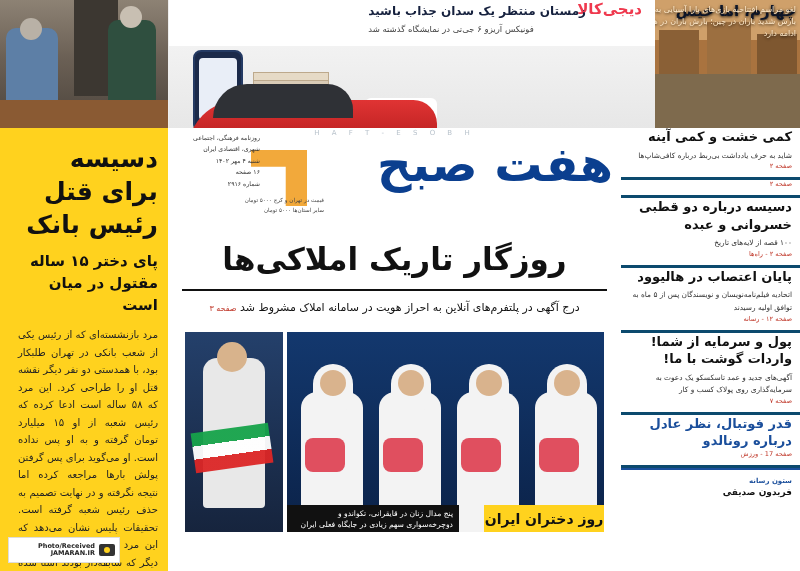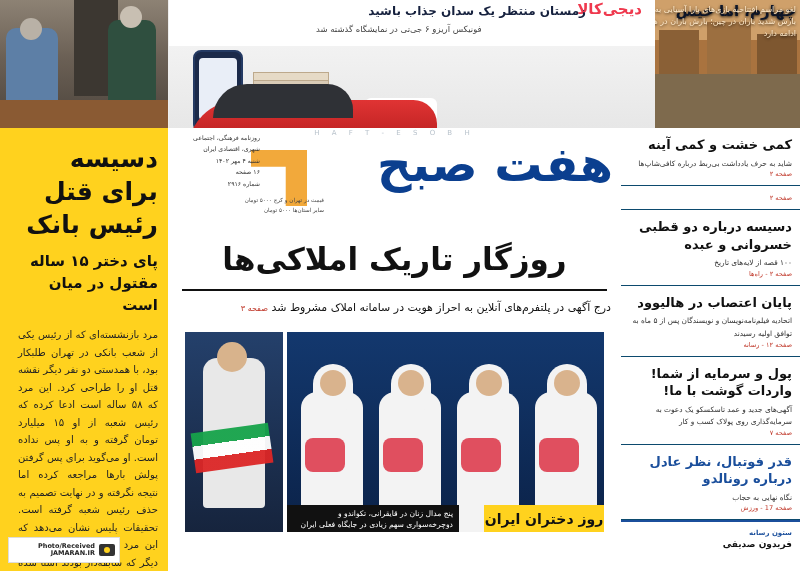--- a/index.html
+++ b/index.html
@@ -35,21 +35,21 @@
      background:linear-gradient(180deg,#e03434 0%,#a61414 100%);
      border-radius:58px 26px 10px 10px;}
   #ad-digikala .car:after{content:"";position:absolute;left:26px;top:-16px;width:140px;height:34px;
      background:#2f3136;border-radius:40px 30px 0 0;}
   #ad-digikala .phone{position:absolute;left:24px;top:4px;width:46px;height:78px;border-radius:8px;background:#1b2a4a;border:2px solid #243a63;}
   #ad-digikala .phone-screen{position:absolute;left:4px;top:6px;width:38px;height:62px;background:#e9eef7;border-radius:4px;}
   #ad-digikala .box{position:absolute;left:84px;top:34px;width:74px;height:52px;background:#d9cbb6;border:1px solid #bda98c;}
   #ad-digikala .box-lid{position:absolute;left:84px;top:26px;width:74px;height:12px;background:#e6dac6;border:1px solid #bda98c;}
   #ad-digikala .dk-logo{position:absolute;right:14px;top:0;color:#ef394e;font-weight:bold;font-size:15px;}
   #ad-digikala .ad-head{position:absolute;right:70px;top:4px;width:270px;text-align:right;color:#16213e;font-size:12px;font-weight:bold;}
-  #ad-digikala .ad-sub{position:absolute;right:70px;top:24px;width:270px;text-align:left;color:#444;font-size:8.5px;}
+  #ad-digikala .ad-sub{position:absolute;right:70px;top:24px;width:270px;text-align:center;color:#444;font-size:8.5px;}
   #ad-digikala .badge{position:absolute;left:196px;top:52px;width:72px;height:40px;background:#ffffff;border-radius:6px;
      display:flex;flex-direction:column;align-items:center;justify-content:center;color:#16213e;font-size:9px;font-weight:bold;line-height:1.5;}
 
   #teaser-flood{left:655px;top:0;width:145px;height:128px;background:#a9733f;overflow:hidden;}
   #teaser-flood .sky{position:absolute;left:0;top:0;width:145px;height:40px;background:#cfa06a;}
   #teaser-flood .bldg{position:absolute;background:#8a6036;}
   #teaser-flood .water{position:absolute;left:0;top:74px;width:145px;height:54px;background:#7e6a4d;}
   #teaser-flood .hdr{position:absolute;right:4px;top:2px;width:136px;text-align:right;color:#0f172a;
      font-weight:bold;font-size:15px;text-shadow:0 1px 3px rgba(0,0,0,.8);}
   #teaser-flood .sub{position:absolute;right:4px;top:4px;width:160px;text-align:right;color:#ffe9c9;font-size:8px;line-height:1.5;
@@ -63,21 +63,21 @@
   #left-body{margin:10px 10px 0 18px;text-align:justify;color:#222;font-size:10px;line-height:1.75;direction:rtl;}
   #photo-credit{position:absolute;left:8px;bottom:8px;width:112px;height:26px;background:#ffffff;border:1px solid #ddd;
      display:flex;align-items:center;gap:4px;padding:0 4px;box-sizing:border-box;}
   #photo-credit .cam{width:16px;height:12px;background:#333;border-radius:2px;position:relative;}
   #photo-credit .cam:after{content:"";position:absolute;left:5px;top:3px;width:6px;height:6px;border-radius:50%;background:#ffd21e;}
   #photo-credit .cap{display:flex;flex-direction:column;line-height:1.15;}
   #photo-credit .cap span{font-size:6.5px;color:#222;font-weight:bold;}
 
   
   #right-col{left:621px;top:128px;width:179px;height:443px;background:#ffffff;border-right:1px solid #e6e6e6;}
-  .r-item{padding:8px 8px 7px 8px;border-bottom:1px solid #0c4a6e;text-align:right;}
+  .r-item{padding:0 8px 7px 8px;border-bottom:3px solid #0c4a6e;text-align:right;}
   .r-title{font-size:13px;font-weight:bold;color:#111;line-height:1.35;}
   .r-title.blue{color:#1b4f9c;}
   .r-body{margin-top:4px;font-size:7.4px;color:#333;line-height:1.7;}
   .r-more{color:#c0392b;font-size:6.6px;}
   #right-bottom{border-top:2px solid #1b4f9c;padding:7px 8px;text-align:right;}
   #right-bottom .col-label{font-size:7px;color:#1b4f9c;font-weight:bold;}
   #right-bottom .col-author{font-size:9px;color:#111;font-weight:bold;margin-top:2px;}
 
   
   #masthead{left:168px;top:128px;width:453px;height:92px;background:#ffffff;}
@@ -88,21 +88,21 @@
      letter-spacing:-2px;line-height:1;}
   #logo-seven{position:absolute;left:8px;top:12px;width:56px;height:56px;background:#f2a93b;
      clip-path:polygon(0 0,100% 0,100% 100%,62% 100%,62% 30%,0 30%);}
   #mast-meta{position:absolute;left:6px;top:4px;width:86px;text-align:right;font-size:6.2px;color:#333;line-height:1.85;}
   #mast-price{position:absolute;left:6px;top:68px;width:150px;text-align:right;font-size:5.6px;color:#444;line-height:1.7;}
 
   
   #main-block{left:168px;top:220px;width:453px;height:110px;background:#ffffff;padding:0 10px;box-sizing:border-box;}
   #main-headline{text-align:center;color:#111;font-weight:bold;font-size:31px;line-height:1.25;margin-top:20px;}
   #main-rule{height:2px;background:#111;margin:10px 4px 8px 4px;}
-  #main-deck{font-size:11px;color:#111;line-height:1.6;}
+  #main-deck{text-align:center;font-size:11px;color:#111;line-height:1.6;}
   #main-deck .more{color:#c0392b;font-size:8px;}
 
   
   #photo-taekwondo{left:185px;top:332px;width:98px;height:200px;overflow:hidden;background:#1b2c4a;}
   #photo-taekwondo .bg{position:absolute;inset:0;background:linear-gradient(180deg,#24406b 0%,#16243d 100%);}
   #photo-taekwondo .athlete{position:absolute;left:18px;top:26px;width:62px;height:150px;background:#e8e8e8;border-radius:14px 14px 4px 4px;}
   #photo-taekwondo .head{position:absolute;left:32px;top:10px;width:30px;height:30px;border-radius:50%;background:#d8b38c;}
   #photo-taekwondo .flag{position:absolute;left:8px;top:96px;width:78px;height:40px;
      background:linear-gradient(180deg,#16a34a 33%,#ffffff 33% 66%,#dc2626 66%);opacity:.95;transform:rotate(-8deg);}
 
@@ -278,21 +278,20 @@
     </div>
 
     <div class="r-item">
       <div class="r-title">پول و سرمایه از شما! واردات گوشت با ما!</div>
       <div class="r-body">آگهی‌های جدید و عمد تاسکسکو یک دعوت به سرمایه‌گذاری روی پولاک کسب و کار</div>
       <div class="r-more">صفحه ۷</div>
     </div>
 
     <div class="r-item">
       <div class="r-title blue">قدر فوتبال، نظر عادل درباره رونالدو</div>
-      <div class="r-body">نگاه نهایی به حجاب</div>
       <div class="r-more">صفحه 17 - ورزش</div>
     </div>
 
     <div id="right-bottom">
       <div class="col-label">ستون رسانه</div>
       <div class="col-author">فریدون صدیقی</div>
 
     </div>
   </div>
 

